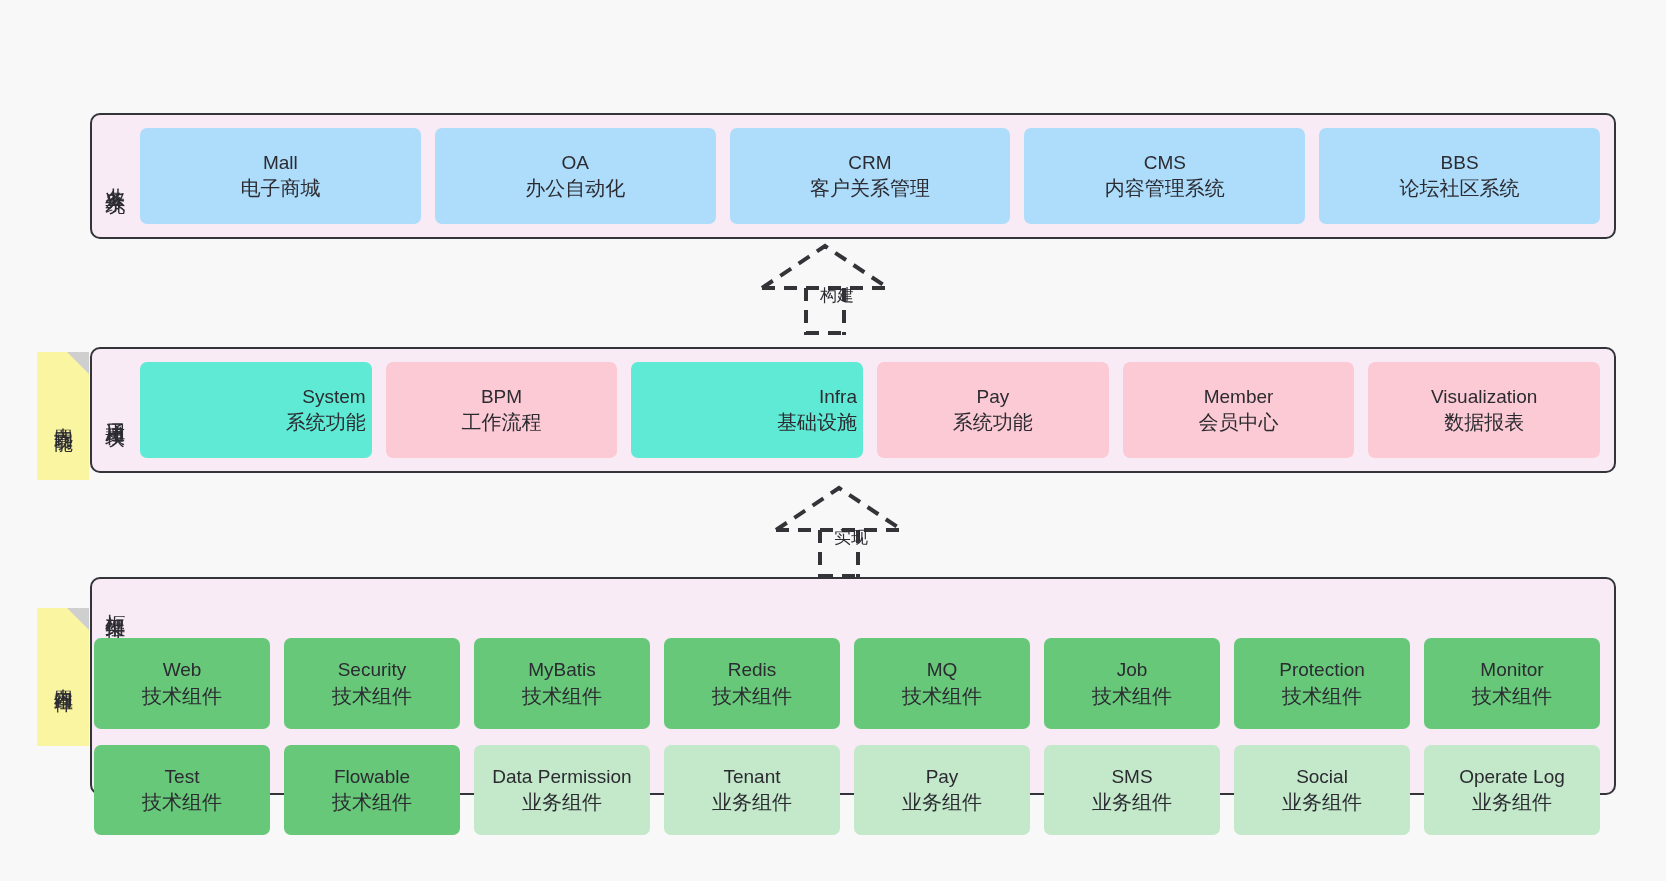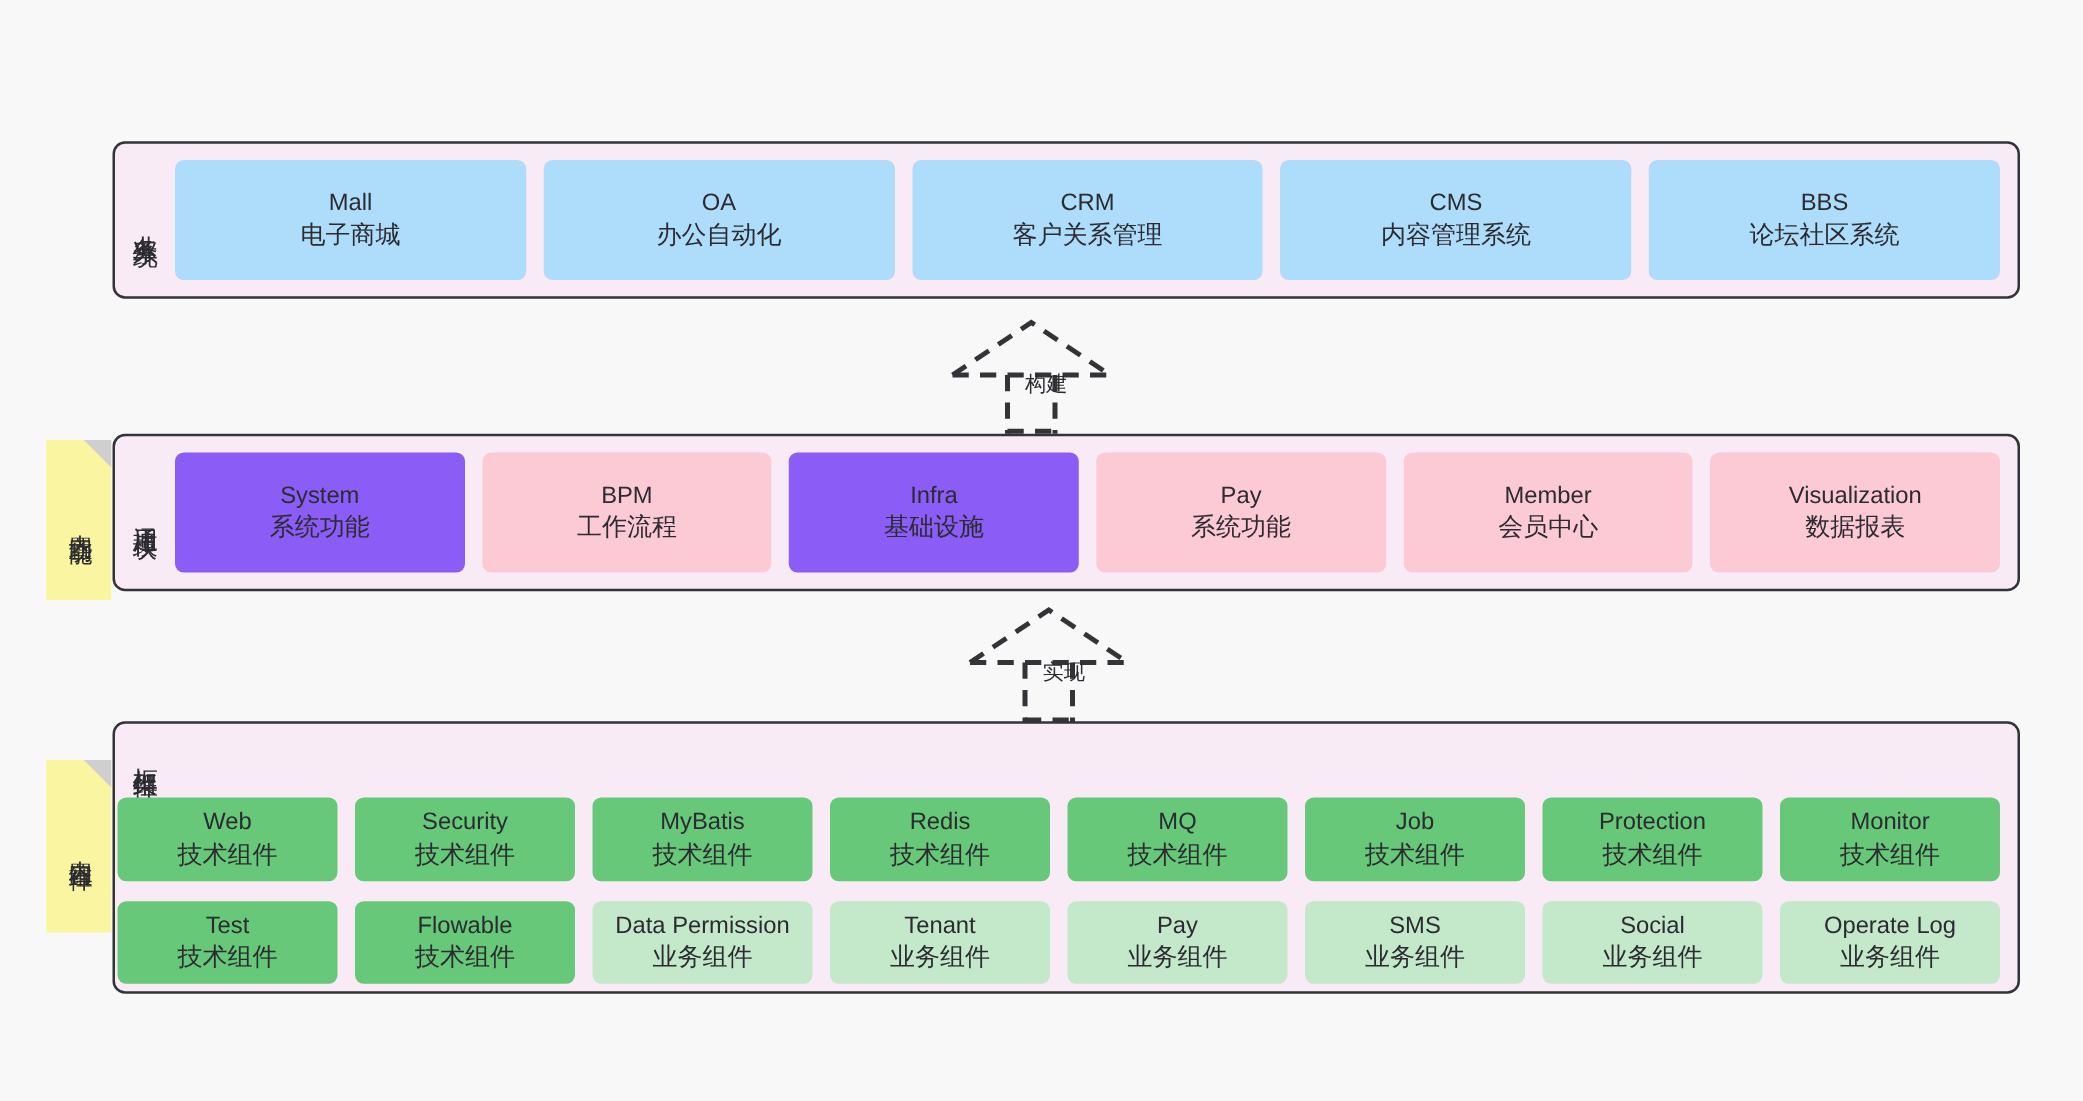--- a/index.html
+++ b/index.html
@@ -55,28 +55,28 @@
   .card {
     flex: 1 1 0;
     border-radius: 7px;
     display: flex;
     flex-direction: column;
     align-items: center;
     justify-content: center;
     text-align: center;
     color: #2b2b31;
     line-height: 1.3;
-    padding: 8px 6px;
+    padding: 20px 6px;
   }
   .card .en  { font-size: 19px; }
   .card .cn  { font-size: 20px; }
 
   
   .c-blue       { background: #AEDCFB; }
-  .c-red        { background: #8b5cf6; }
+  .c-red        { background: #5eead4; align-items: flex-end; }
   .c-pinklight  { background: #FCCAD4; }
   .c-green      { background: #66C878; }
   .c-greenlight { background: #C3E8CA; }
 
   
   #layer-business  { left: 90px;  top: 113px; width: 1526px; height: 126px; }
   #layer-modules   { left: 90px;  top: 347px; width: 1526px; height: 126px; }
   #layer-framework { left: 90px;  top: 577px; width: 1526px; height: 218px; flex-direction: column; }
 
   
@@ -101,21 +101,21 @@
     top: 0; right: 0;
     width: 0; height: 0;
     border-top: 22px solid #CFCFCF;
     border-left: 22px solid transparent;
   }
   #sticky-modules   { left: 37px; top: 352px; height: 128px; }
   #sticky-framework { left: 37px; top: 608px; height: 138px; }
 
   
   .arrow-group { position: absolute; z-index: 2; }
-  #arrow-build     { left: 748px; top: 252px;  width: 180px; height: 95px; text-align: center; }
+  #arrow-build     { left: 748px; top: 240px;  width: 180px; height: 95px; text-align: center; }
   #arrow-implement { left: 762px; top: 482px;  width: 180px; height: 98px; }
 
   .arrow-group svg { position: absolute; left: 0; top: 0; overflow: visible; }
 
   .arrow-label {
     position: absolute;
     font-size: 17px;
     color: #2b2b31;
     background: transparent;
     white-space: nowrap;

